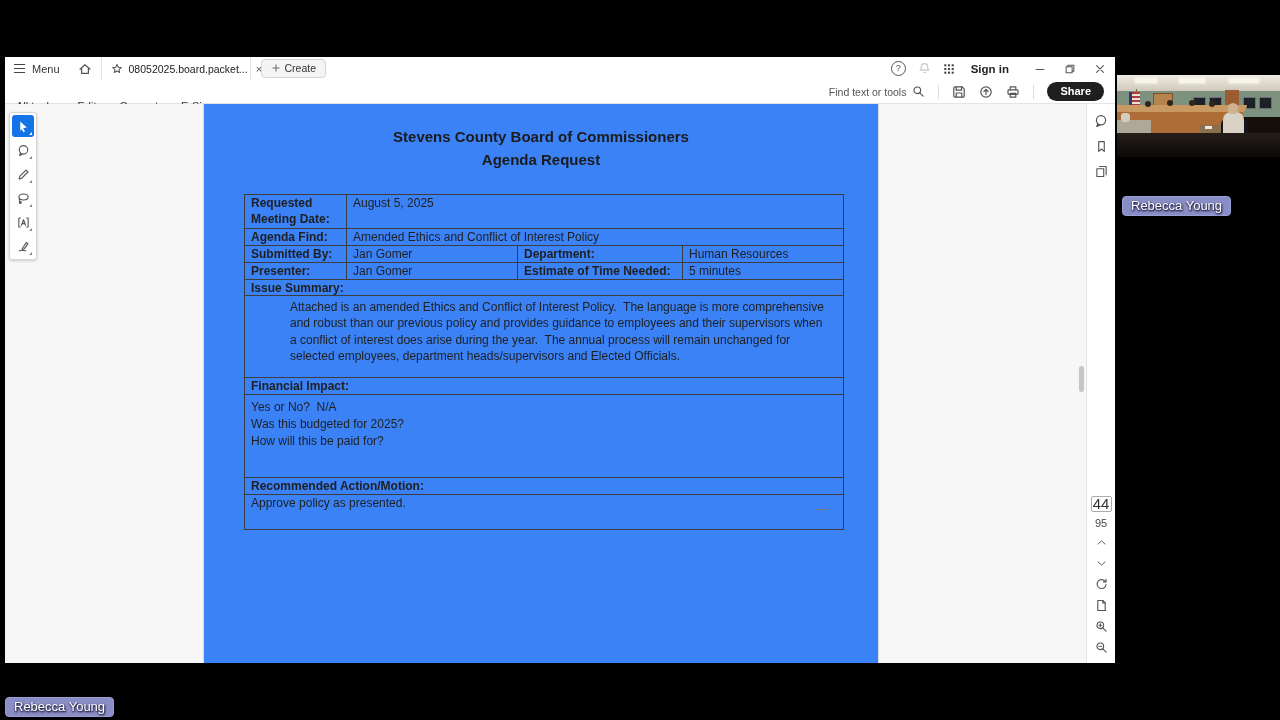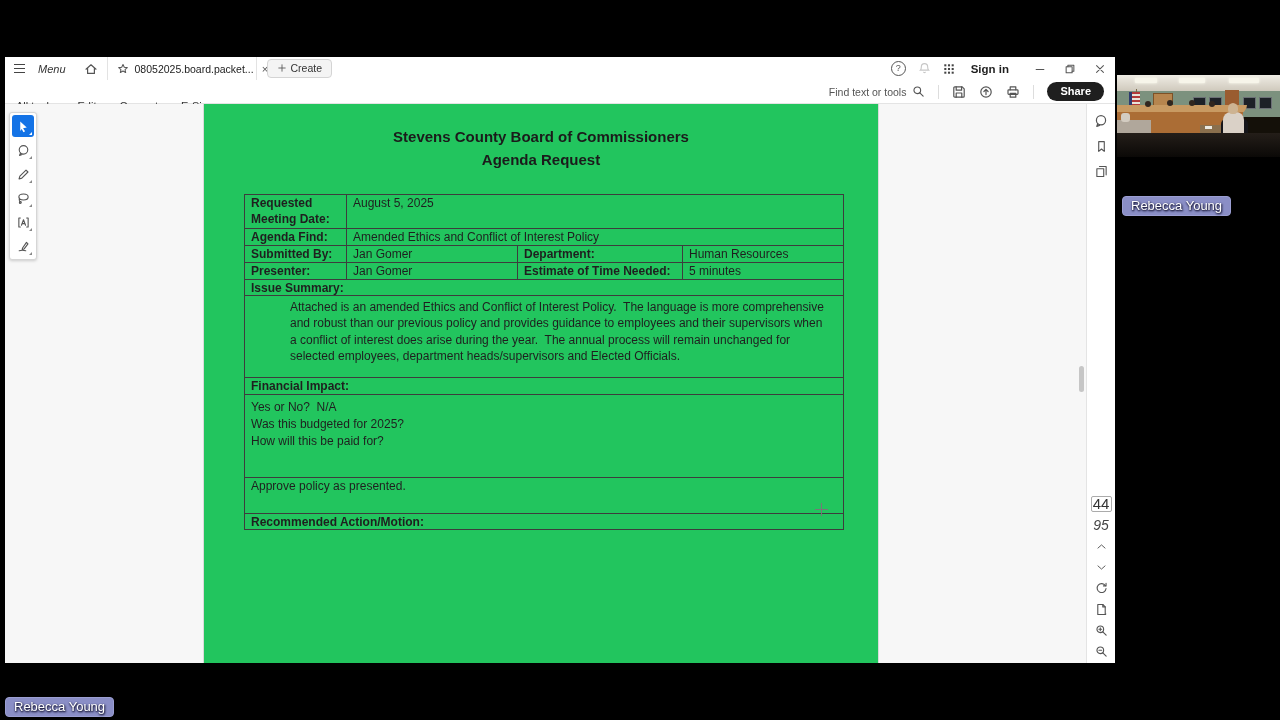--- a/index.html
+++ b/index.html
@@ -8,21 +8,21 @@
     font-family:"Liberation Sans",sans-serif;
   }
   svg{display:block;}
   .ic{stroke:#555;fill:none;stroke-width:1.2;stroke-linecap:round;stroke-linejoin:round;}
 
   
   .window{position:absolute;left:5px;top:57px;width:1110px;height:606px;background:#fff;}
 
   
   .tabbar{height:23px;display:flex;align-items:center;font-size:11px;color:#333;}
-  .menu-btn{display:flex;align-items:center;gap:13px;padding:0 9px;height:100%;cursor:pointer;font-style:italic;}
+  .menu-btn{display:flex;align-items:center;gap:7px;padding:0 9px;height:100%;cursor:pointer;}
   .hamburger{width:11px;height:9px;display:flex;flex-direction:column;justify-content:space-between;}
   .hamburger i{height:1.2px;background:#444;display:block;}
   .home-btn{padding:0 9px;height:100%;display:flex;align-items:center;}
   .tab{display:flex;align-items:center;gap:6px;height:100%;padding:0 9px;border-left:1px solid #e3e3e3;border-right:1px solid #e3e3e3;font-size:10.5px;color:#222;max-width:130px;}
   .tab .close-x{color:#555;font-size:11px;padding-left:2px;cursor:pointer;}
   .create-btn{margin-left:10px;display:flex;align-items:center;gap:4px;background:#f4f4f4;border:1px solid #d4d4d4;border-radius:4px;padding:2px 9px 3px;font-size:10.5px;color:#333;}
   .tab-right{margin-left:auto;display:flex;align-items:center;gap:12px;padding-right:0;}
   .help-circle{width:13px;height:13px;border:1.2px solid #555;border-radius:50%;font-size:9px;line-height:12px;text-align:center;color:#555;}
   .help-circle::after{content:"?";}
   .signin{font-size:11.5px;font-weight:700;color:#1f1f1f;padding:0 4px;}
@@ -42,21 +42,21 @@
   .main{position:relative;height:559px;background:#f7f7f7;overflow:hidden;}
 
   
   .palette{position:absolute;left:4px;top:8px;width:26px;background:#fff;border:1px solid #d6d6d6;border-radius:3px;box-shadow:0 1px 3px rgba(0,0,0,.18);padding:2px 0;display:flex;flex-direction:column;align-items:center;gap:2px;z-index:5;}
   .tool{position:relative;width:22px;height:22px;display:flex;align-items:center;justify-content:center;border-radius:3px;cursor:pointer;}
   .tool::after{content:"";position:absolute;right:2px;bottom:2px;border-left:3px solid transparent;border-bottom:3px solid #888;}
   .tool.active{background:#1473e6;}
   .tool.active::after{border-bottom-color:#fff;}
 
   
-  .page{position:absolute;left:198px;top:0;width:674px;height:559px;background:#22c55e;border:1px solid #dadada;border-top:none;color:#1f1f1f;}
+  .page{position:absolute;left:198px;top:0;width:674px;height:559px;background:#3b82f6;border:1px solid #dadada;border-top:none;color:#1f1f1f;}
   .title{position:absolute;left:0;width:100%;text-align:center;font-size:15px;font-weight:700;color:#1b1b1b;}
   .t1{top:24px;} .t2{top:47px;}
   .agtable{position:absolute;left:40px;top:90px;width:600px;height:336px;border:1px solid #3d3d3d;box-sizing:border-box;font-size:12px;}
   .row{display:flex;border-bottom:1px solid #3d3d3d;box-sizing:border-box;}
   .row:last-child{border-bottom:none;}
   .cell{padding:1px 6px 0;box-sizing:border-box;line-height:15.5px;white-space:pre-wrap;}
   .lbl{font-weight:700;}
   .bR{border-right:1px solid #3d3d3d;}
   .rA{height:34px;} .rB{height:17px;} .rC{height:17px;} .rD{height:17px;} .rE{height:16px;}
   .rF{height:82px;} .rH{height:17px;} .rI{height:83px;} .rJ{height:17px;} .rK{height:36px;}
@@ -72,21 +72,21 @@
 
   
   .scrollbar{position:absolute;right:30px;top:0;width:7px;height:559px;}
   .thumb{position:absolute;left:1px;top:262px;width:5px;height:26px;background:#c6c6c6;border-radius:3px;}
 
   
   .rightpanel{position:absolute;right:0;top:0;width:29px;height:559px;background:#fff;border-left:1px solid #e4e4e4;box-sizing:border-box;}
   .rp-top{display:flex;flex-direction:column;align-items:center;gap:9px;padding-top:9px;}
   .rp-bottom{position:absolute;top:392px;left:0;width:100%;display:flex;flex-direction:column;align-items:center;gap:5px;}
   .pagebox{width:19px;height:14px;border:1px solid #ababab;border-radius:2px;font-size:15px;color:#333;text-align:center;line-height:14px;background:#fff;}
-  .pagetotal{font-size:14px;color:#444;font-style:italic;}
+  .pagetotal{font-size:11px;color:#444;}
   .rp-btn{width:18px;height:16px;display:flex;align-items:center;justify-content:center;cursor:pointer;}
 
   
   .video{position:absolute;left:1117px;top:75px;width:163px;height:82px;background:#141009;overflow:hidden;}
   .v{position:absolute;}
   .ceiling{left:0;top:0;width:163px;height:16px;background:linear-gradient(#efece4,#cfc9bc);}
   .vlight{top:3px;height:5px;background:#f7f5ea;border-radius:1px;box-shadow:0 0 3px #fffef0;}
   .wall{left:0;top:16px;width:163px;height:26px;background:#7c917e;}
   .door{left:36px;top:18px;width:20px;height:28px;background:#b6854e;border:1px solid #7d5126;box-sizing:border-box;}
   .column{left:108px;top:15px;width:14px;height:44px;background:#9a5c30;}
@@ -317,25 +317,25 @@
         <div class="row rH">
           <div class="cell lbl cfill">Financial Impact:</div>
         </div>
         <div class="row rI">
           <div class="finlines cfill">
             <div>Yes or No?  N/A</div>
             <div>Was this budgeted for 2025?</div>
             <div>How will this be paid for?</div>
           </div>
         </div>
+        <div class="row rJ">
+          <div class="cell lbl cfill">Recommended Action/Motion:</div>
+        </div>
         <div class="row rK">
           <div class="cell cfill">Approve policy as presented.</div>
-        </div>
-        <div class="row rJ">
-          <div class="cell lbl cfill">Recommended Action/Motion:</div>
         </div>
       </div>
 
       <div class="crosshair"></div>
     </div>
 
     <div class="scrollbar">
       <div class="thumb"></div>
     </div>
 

